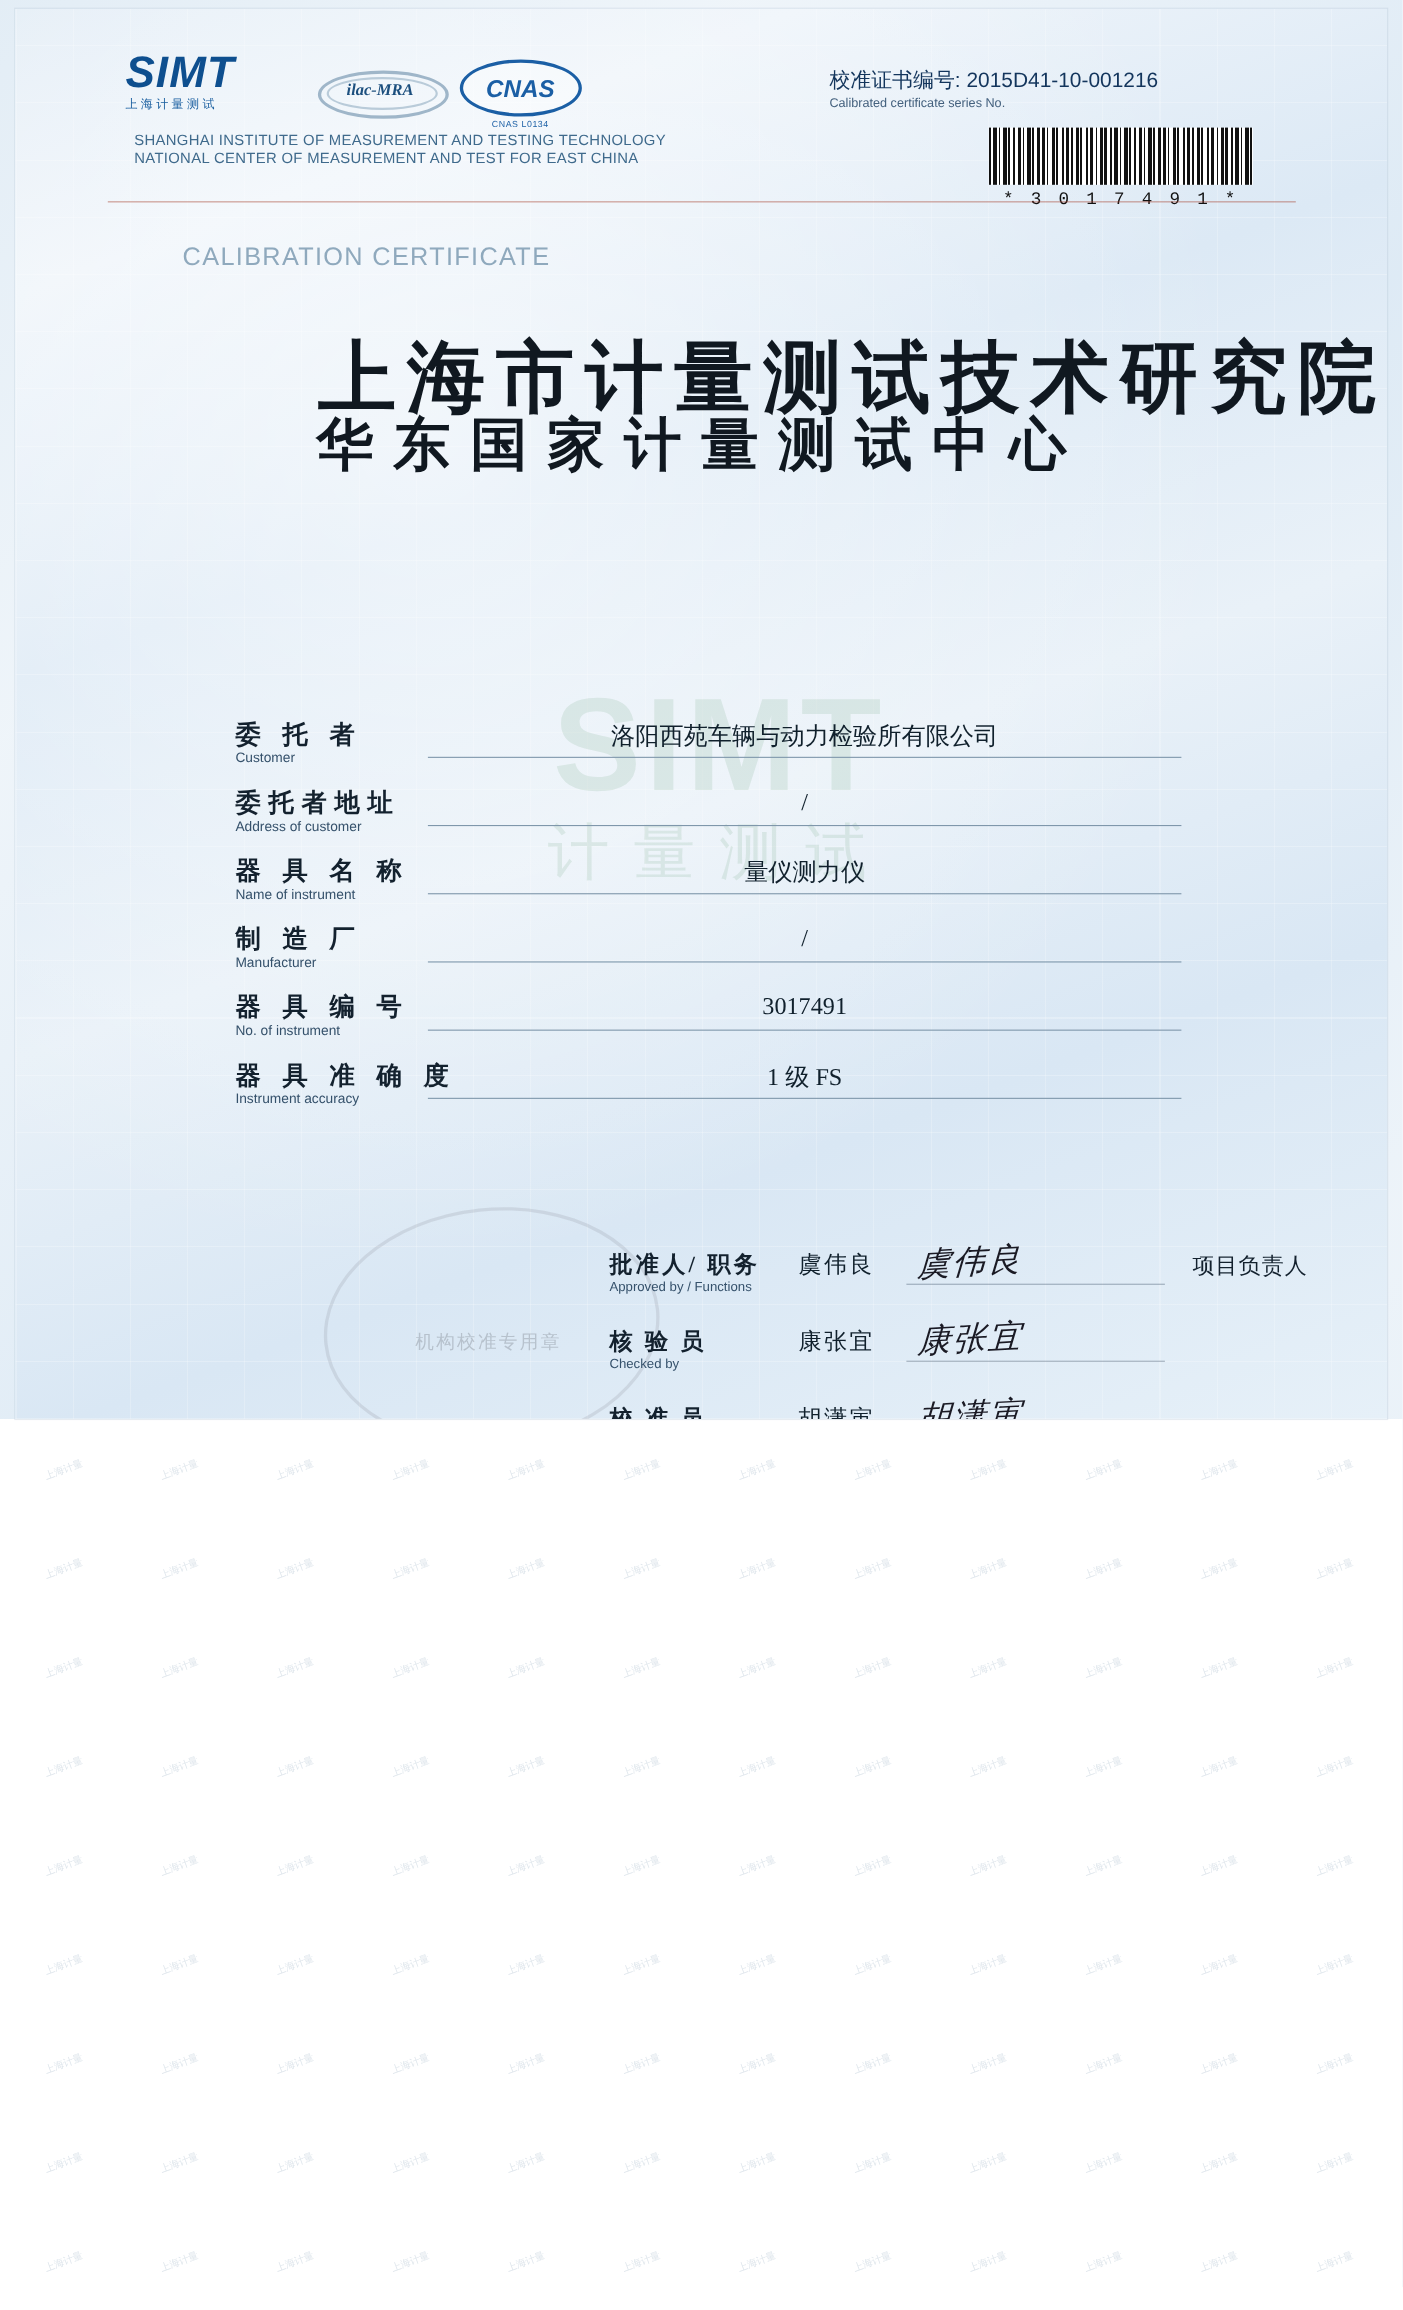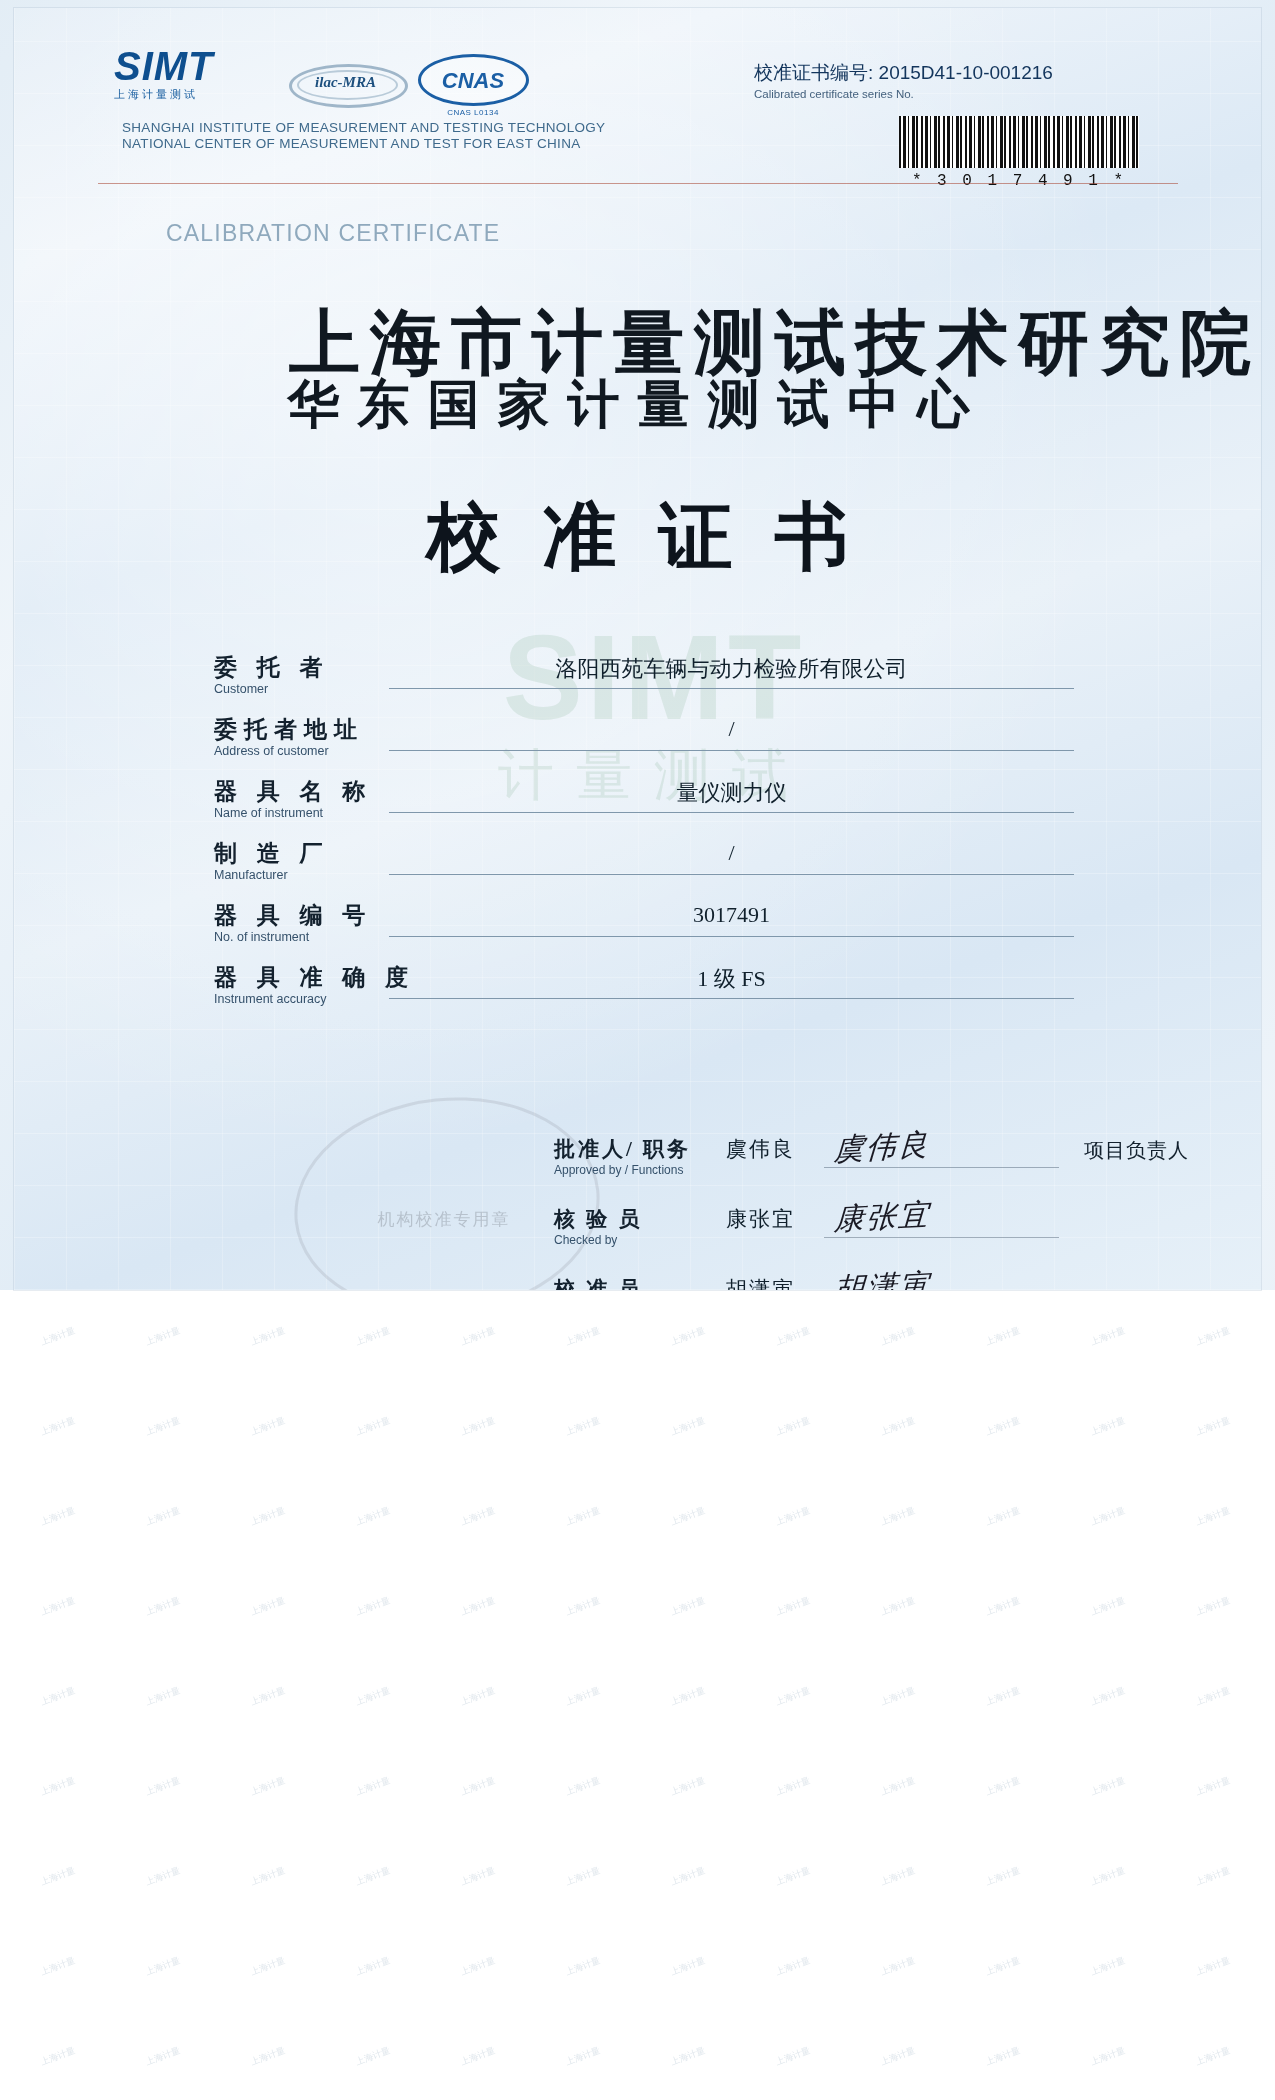--- a/index.html
+++ b/index.html
@@ -568,21 +568,20 @@
     </div>
 
     <div class="barcode"></div>
     <div class="barcode-num">* 3 0 1 7 4 9 1 *</div>
 
     <div class="hrule"></div>
     <div class="cal-cert-en">CALIBRATION CERTIFICATE</div>
 
     <div class="title1">上海市计量测试技术研究院</div>
     <div class="title2">华东国家计量测试中心</div>
-    <div class="title3">校准证书</div>
 
     <div class="fields">
       <div class="field-row">
         <div class="f-cn">委 托 者</div>
         <div class="f-en">Customer</div>
         <div class="f-val">洛阳西苑车辆与动力检验所有限公司</div>
         <div class="f-line"></div>
       </div>
       <div class="field-row">
         <div class="f-cn">委托者地址</div>

